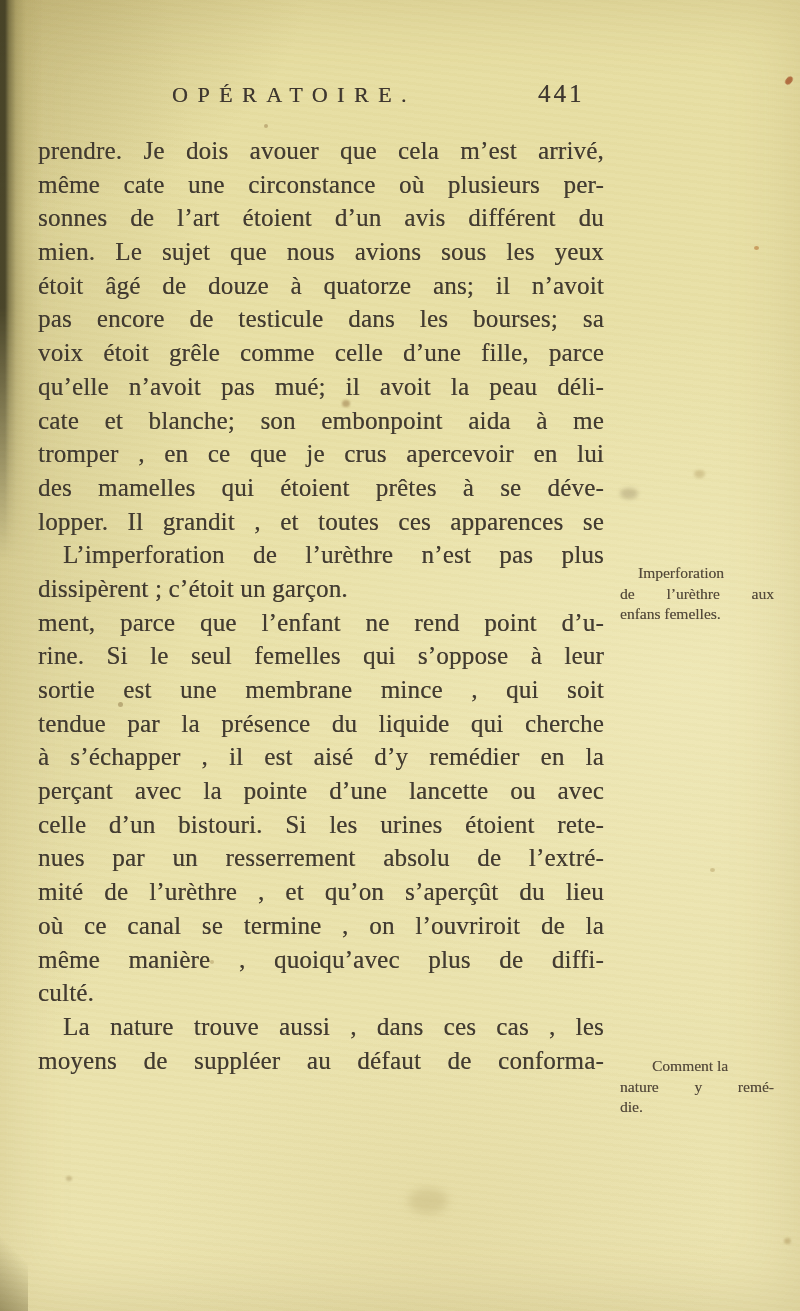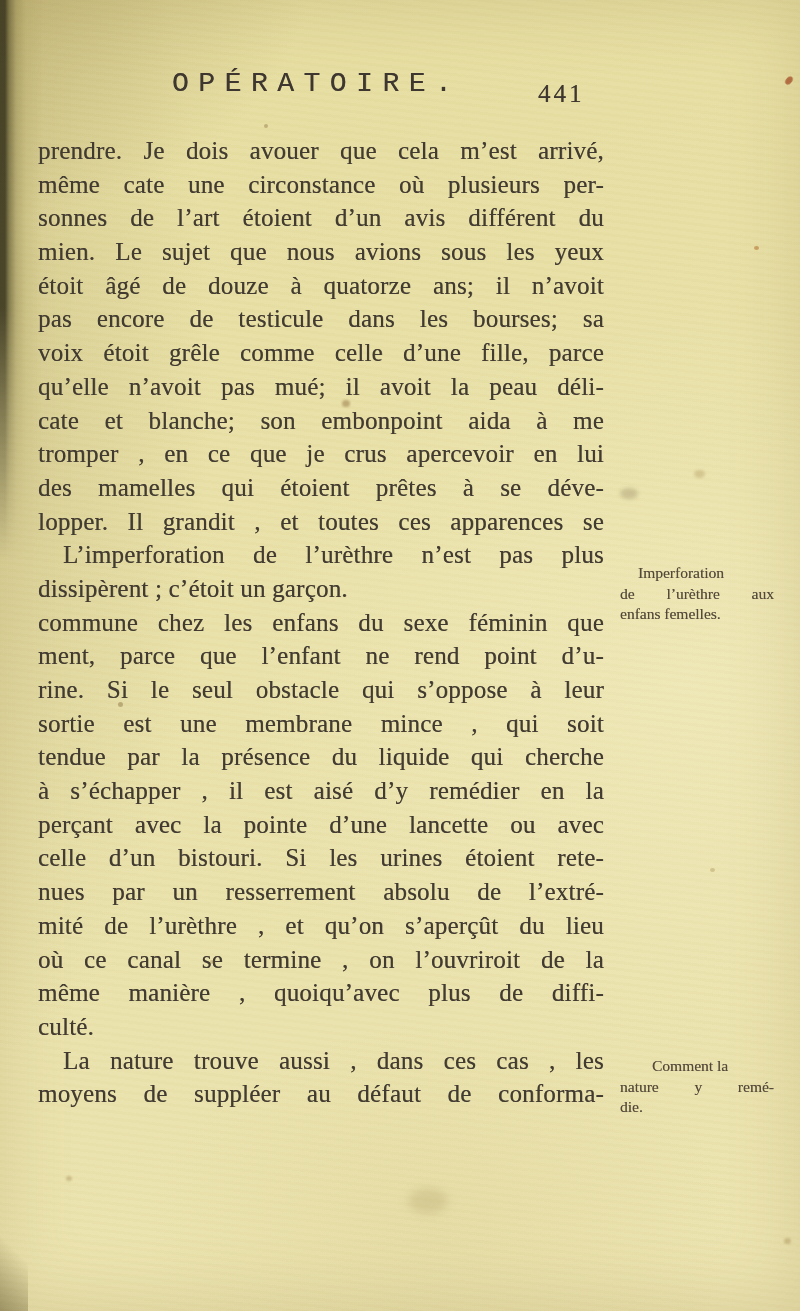--- a/index.html
+++ b/index.html
@@ -21,25 +21,24 @@
     background:linear-gradient(90deg, rgba(62,58,33,.92) 0 5px, rgba(96,89,49,.68) 9px,
       rgba(140,130,75,.42) 16px, rgba(176,164,101,.24) 26px, rgba(176,164,101,0) 42px);
     -webkit-mask-image:linear-gradient(180deg,#000 55%,transparent 100%);
     mask-image:linear-gradient(180deg,#000 55%,transparent 100%);
   }
   .corner-bl{
     position:absolute;left:0;bottom:0;width:28px;height:95px;
     background:linear-gradient(45deg, rgba(92,82,42,.5), rgba(92,82,42,0) 62%);
   }
   .running-head{
-    position:absolute;left:172px;top:68px;
-    font-size:28px;letter-spacing:9.5px;
+    position:absolute;left:172px;top:82px;
+    font-size:22px;letter-spacing:9.5px;
     color:#3e3730;text-shadow:.3px .3px .5px rgba(55,45,35,.65);
     white-space:nowrap;
-    font-family:Liberation Mono, monospace;
   }
   .folio{
     position:absolute;left:538px;top:80px;
     font-size:25px;letter-spacing:3px;
     color:#3e3730;text-shadow:.3px .3px .5px rgba(55,45,35,.6);
   }
   .textblock{position:absolute;left:38px;top:109px;width:566px;margin-top:25px;}
   .bl{
     height:33.7px;line-height:33.7px;font-size:25px;
     text-align:justify;text-align-last:justify;
@@ -90,23 +89,22 @@
     <div class="bl">étoit âgé de douze à quatorze ans; il n’avoit</div>
     <div class="bl">pas encore de testicule dans les bourses; sa</div>
     <div class="bl">voix étoit grêle comme celle d’une fille, parce</div>
     <div class="bl">qu’elle n’avoit pas mué; il avoit la peau déli-</div>
     <div class="bl">cate et blanche; son embonpoint aida à me</div>
     <div class="bl">tromper , en ce que je crus apercevoir en lui</div>
     <div class="bl">des mamelles qui étoient prêtes à se déve-</div>
     <div class="bl">lopper. Il grandit , et toutes ces apparences se</div>
     <div class="bl ind">L’imperforation de l’urèthre n’est pas plus</div>
     <div class="bl short">dissipèrent ; c’étoit un garçon.</div>
-    <div class="bl">commune chez les enfans du sexe féminin que</div>
     <div class="bl">ment, parce que l’enfant ne rend point d’u-</div>
-    <div class="bl">rine. Si le seul obstacle qui s’oppose à leur</div>
+    <div class="bl">rine. Si le seul femelles qui s’oppose à leur</div>
     <div class="bl">sortie est une membrane mince , qui soit</div>
     <div class="bl">tendue par la présence du liquide qui cherche</div>
     <div class="bl">à s’échapper , il est aisé d’y remédier en la</div>
     <div class="bl">perçant avec la pointe d’une lancette ou avec</div>
     <div class="bl">celle d’un bistouri. Si les urines étoient rete-</div>
     <div class="bl">nues par un resserrement absolu de l’extré-</div>
     <div class="bl">mité de l’urèthre , et qu’on s’aperçût du lieu</div>
     <div class="bl">où ce canal se termine , on l’ouvriroit de la</div>
     <div class="bl">même manière , quoiqu’avec plus de diffi-</div>
     <div class="bl short">culté.</div>

